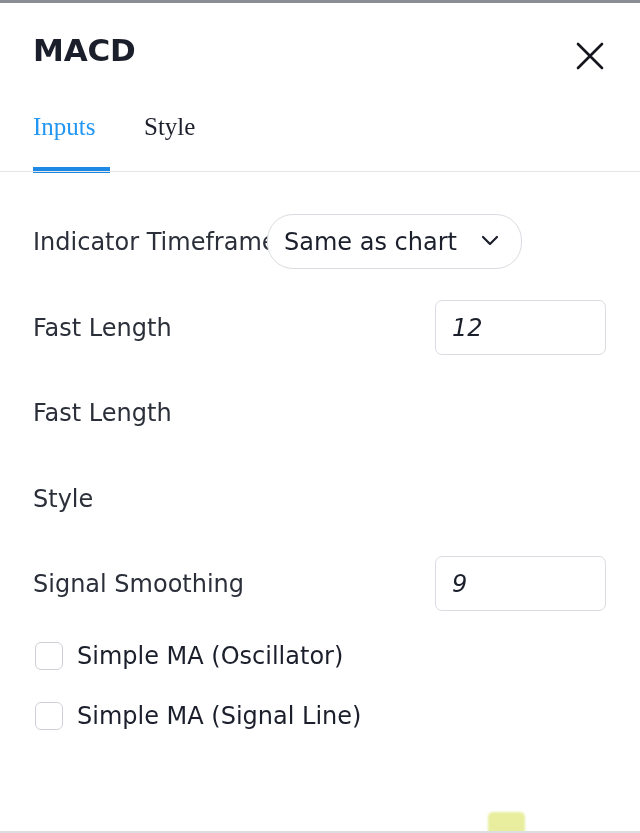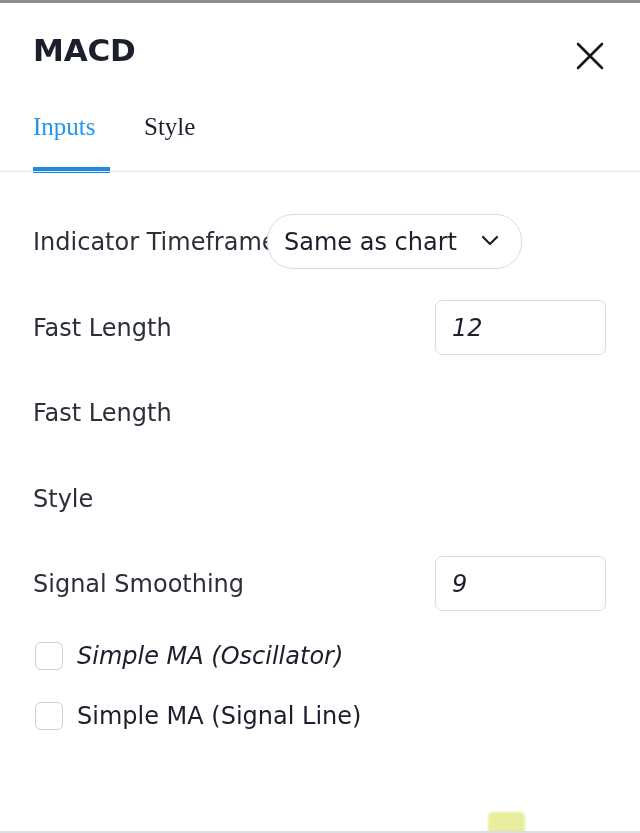--- a/index.html
+++ b/index.html
@@ -204,21 +204,21 @@
       <div class="row-label">Style</div>
     </div>
 
     <div class="row" style="top:382px;text-align:center;">
       <div class="row-label">Signal Smoothing</div>
       <div class="field input field-num">
         <span class="field-value">9</span>
       </div>
     </div>
 
-    <div class="check-row" style="top:462px;font-style:italic;">
+    <div class="check-row" style="top:462px;">
       <span class="checkbox"></span>
       <span class="check-label">Simple MA (Oscillator)</span>
     </div>
 
     <div class="check-row" style="top:522px;">
       <span class="checkbox"></span>
       <span class="check-label">Simple MA (Signal Line)</span>
     </div>
 
   </div>

